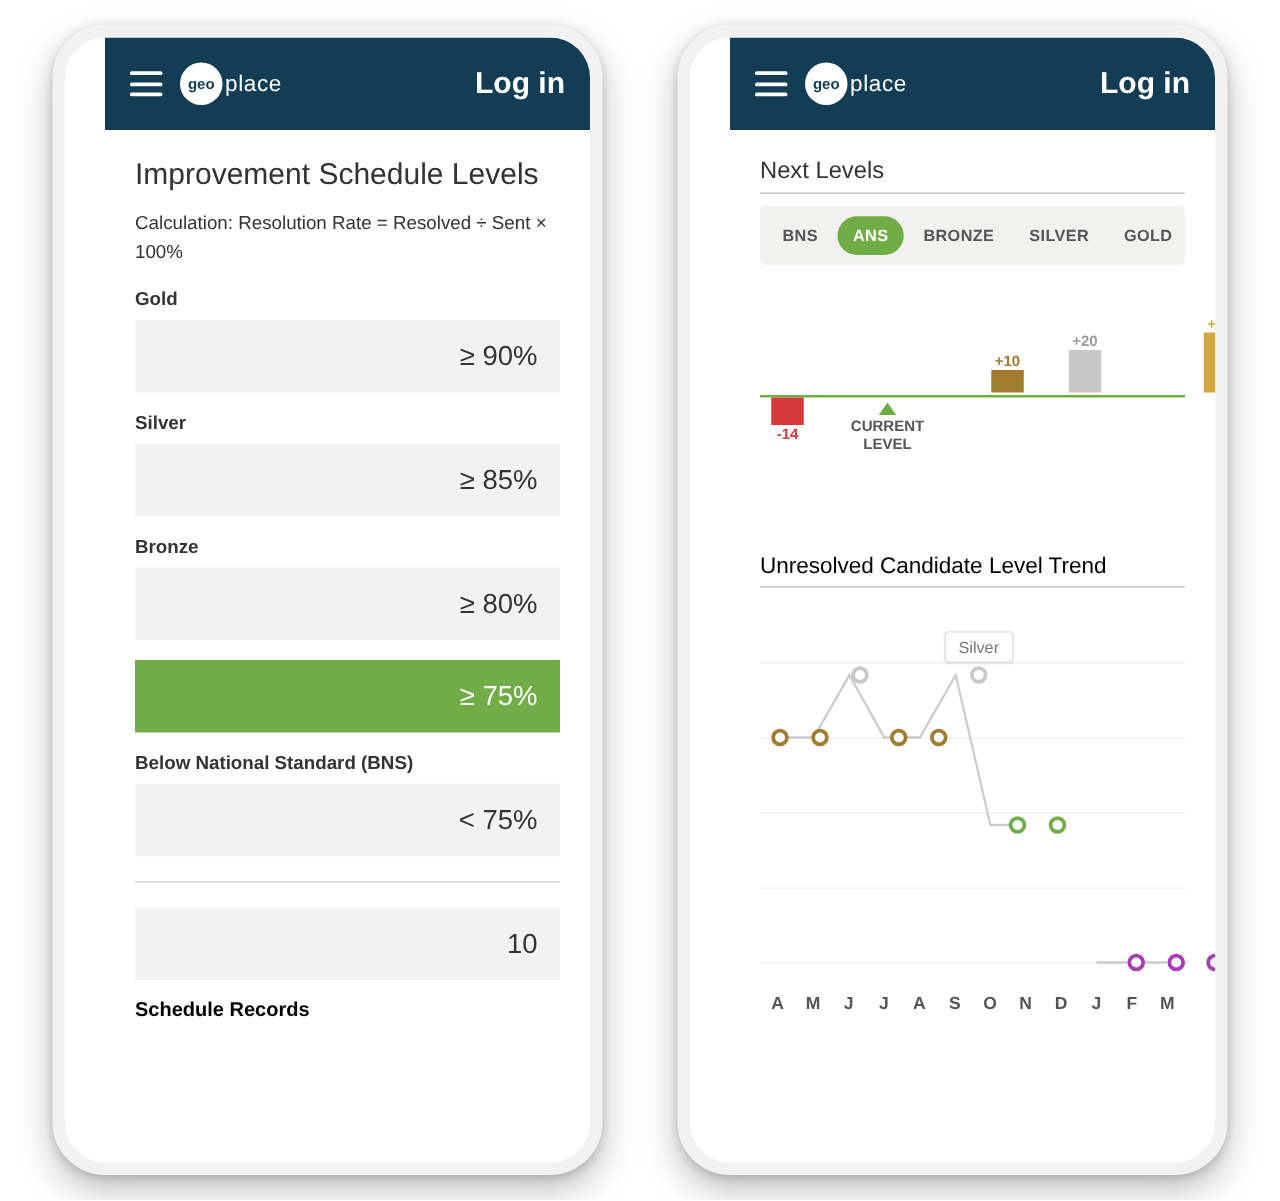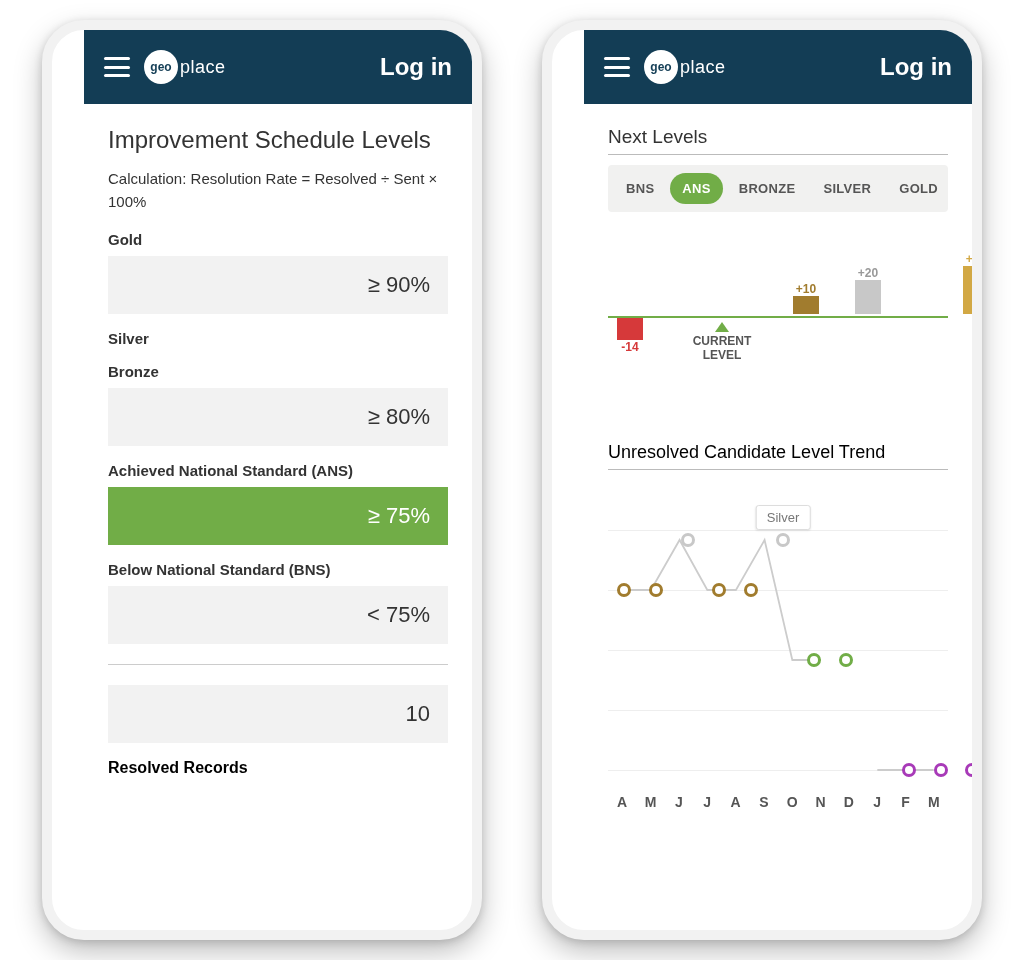--- a/index.html
+++ b/index.html
@@ -139,41 +139,41 @@
       <strong>Calculation:</strong>
       <span>Resolution Rate = Resolved ÷ Sent × 100%</span>
     </div>
 
     <div class="level-group">
       <div class="level-label">Gold</div>
       <div class="level-box">≥ 90%</div>
     </div>
     <div class="level-group">
       <div class="level-label">Silver</div>
+      <div class="level-box">≥ 85%</div>
     </div>
     <div class="level-group">
       <div class="level-label">Bronze</div>
       <div class="level-box">≥ 80%</div>
     </div>
     <div class="level-group">
-      <div class="level-label">Achieved National Standard (ANS)</div>
       <div class="level-box active">≥ 75%</div>
     </div>
     <div class="level-group">
       <div class="level-label">Below National Standard (BNS)</div>
       <div class="level-box">&lt; 75%</div>
     </div>
 
     <hr class="rule">
 
     <div class="level-group">
       <div class="level-box">10</div>
     </div>
 
-    <div class="subheading">Resolved Records</div>
+    <div class="subheading">Schedule Records</div>
   </div>
 </div>
 
 <div class="phone">
   <div class="topbar">
     <div class="hamburger">
       <span></span>
         <span></span>
         <span></span>
     </div>
@@ -195,21 +195,21 @@
     </div>
 
     <div class="bar-chart">
       <div class="baseline"></div>
 
       <div class="bar-col" style="left:2px;">
         <div class="bar-rect" style="height:22px; background:#d6393a; margin-top:66px;"></div>
         <div class="bar-label" style="color:#d6393a;">-14</div>
       </div>
 
-      <div class="bar-col" style="left:84px; width:60px;">
+      <div class="bar-col" style="left:72px; width:60px;">
         <div style="height:64px;"></div>
         <div class="current-tri"></div>
         <div class="bar-label" style="white-space:pre; line-height:1.2;">CURRENT
 LEVEL</div>
       </div>
 
       <div class="bar-col" style="left:178px;">
         <div class="bar-label" style="color:#a17c2e; margin-top:30px;">+10</div>
         <div class="bar-rect" style="height:18px; background:#a17c2e;"></div>
       </div>

